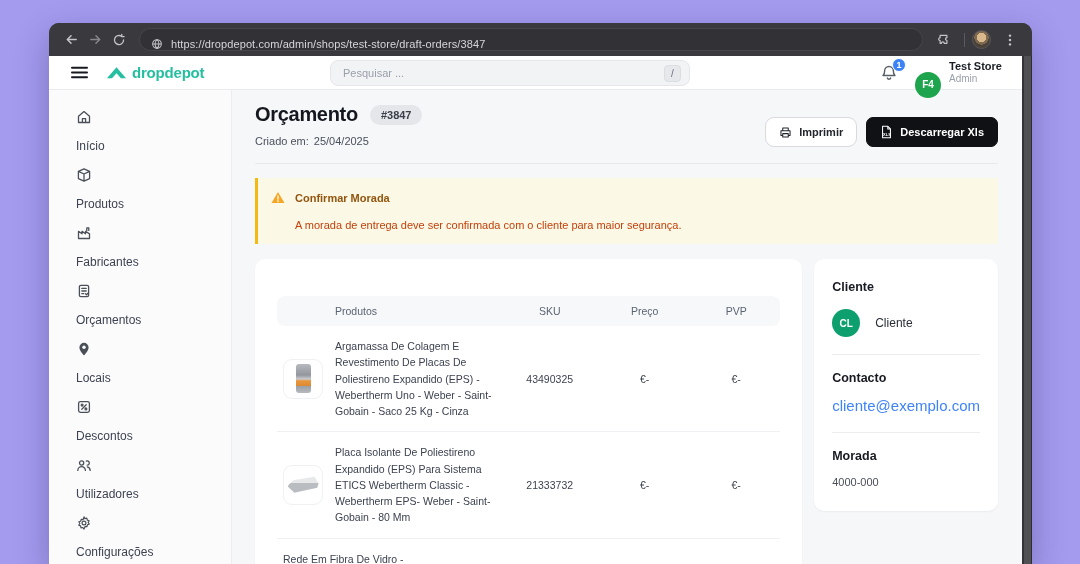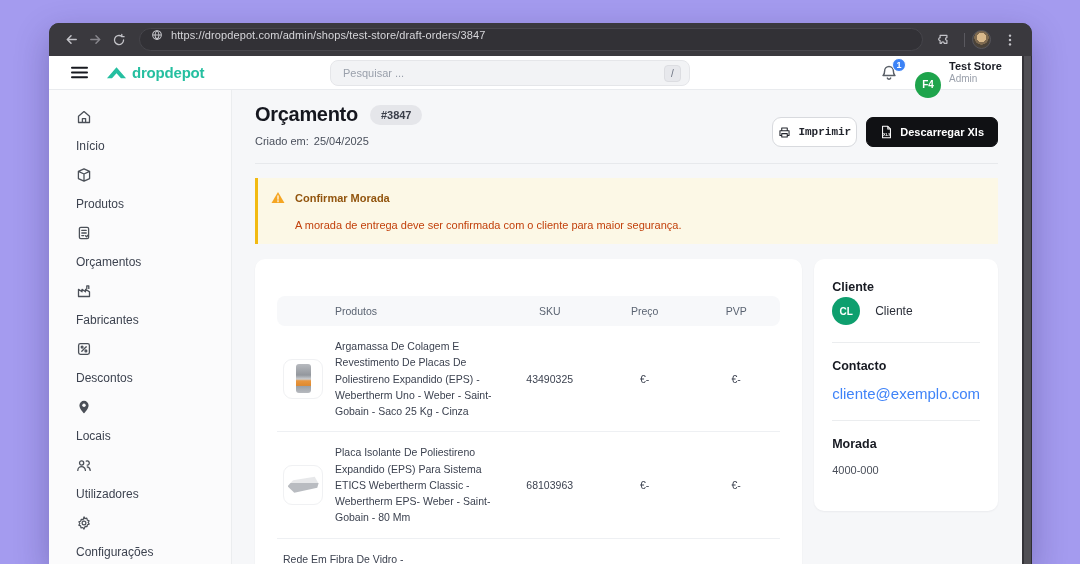--- a/index.html
+++ b/index.html
@@ -15,21 +15,21 @@
     border-radius:10px 10px 0 0; overflow:hidden;
     background:#3a393e; box-shadow:0 12px 34px rgba(30,20,80,.30);
     display:flex; flex-direction:column;
   }
   
   .chrome { height:33px; flex:0 0 33px; display:flex; align-items:center; padding:0 10px; background:#3a393e; }
   .chrome-btn { width:24px; height:24px; border-radius:50%; display:flex; align-items:center; justify-content:center; color:#c3c3c8; flex:0 0 auto; }
   .chrome-btn.dim { color:#87868c; }
   .url-bar {
     flex:1; height:23px; margin:0 8px; background:#323136; border:1px solid #47464c;
-    border-radius:12px; display:flex; align-items:flex-start; padding:0 11px; gap:8px;
+    border-radius:12px; display:flex; align-items:flex-end; padding:0 11px; gap:8px;
     color:#d6d6da; font-size:11px; overflow:hidden; white-space:nowrap;
   }
   .url-text { letter-spacing:.1px; }
   .chrome-right { display:flex; align-items:center; gap:7px; padding-left:2px; }
   .chrome-divider { width:1px; height:14px; background:#5a595f; }
   .chrome-avatar { width:19px; height:19px; border-radius:50%;
     background:radial-gradient(circle at 50% 38%, #d9b98c 0 34%, #7e6a50 36% 52%, #4a4238 54% 100%);
     border:1px solid #57565c; }
   
   .app { flex:1; display:flex; min-height:0; background:#fff; }
@@ -63,21 +63,21 @@
   
   .main { flex:1; min-width:0; background:#f6f7f9; padding:13px 24px 0 23px; overflow:hidden; }
   .header-row { display:flex; align-items:flex-end; }
   .title-line { display:flex; align-items:center; gap:12px; }
   .page-title { font-size:20px; font-weight:bold; color:#15171f; letter-spacing:-.3px; }
   .id-badge { background:#e5e6ea; color:#3b3f4a; font-size:11px; font-weight:bold; border-radius:11px; padding:4px 11px; }
   .created { margin-top:9px; font-size:11px; color:#4a505c; }
   .created .lbl { margin-right:5px; }
   .header-actions { margin-left:auto; display:flex; gap:9px; padding-top:4px; }
   .btn { display:flex; align-items:center; gap:7px; font-size:11px; font-weight:bold; cursor:pointer; line-height:1; }
-  .btn-print { background:#fff; border:1px solid #d8dade; color:#23262e; border-radius:9px; padding:7px 5px;font-family:Liberation Mono, monospace; }
+  .btn-print { background:#fff; border:1px solid #d8dade; color:#23262e; border-radius:9px; padding:7px 13px; }
   .btn-xls { background:#101114; border:1px solid #101114; color:#fff; border-radius:7px; padding:7px 13px; }
   .header-divider { margin-top:16px; border-top:1px solid #e7e9ec; }
   
   .banner { margin-top:14px; background:#fcf8e6; border-left:3px solid #f2ba12; padding:13px 16px 13px 13px; }
   .banner-title { display:flex; align-items:center; gap:10px; font-size:11px; font-weight:bold; color:#92550e; }
   .banner-msg { margin:15px 0 0 24px; font-size:11px; color:#c2410c; }
   
   .content-row { display:flex; gap:12px; margin-top:15px; align-items:flex-start; }
   .card { background:#fff; border-radius:10px; box-shadow:0 1px 2px rgba(16,24,40,.05); }
   .card-left { flex:1; min-width:0; padding:20px 22px; height:340px; }
@@ -94,21 +94,21 @@
   .thumb { flex:0 0 40px; width:40px; height:40px; border:1px solid #f0f1f3; border-radius:9px; background:#fff; display:flex; align-items:center; justify-content:center; }
   .prod-name { line-height:1.55; max-width:172px; }
   .thumb-bag-inner { width:15px; height:29px; border-radius:3px;
     background:linear-gradient(180deg,#b7babf 0%,#93979d 38%,#c9ccd0 52%,#e8973f 58%,#e08a2f 74%,#9aa0a6 76%,#b7babf 100%); }
   .thumb-board-inner { width:31px; height:17px;
     background:linear-gradient(180deg,#e7e8ea 0 42%,#b9bcc1 42% 100%);
     clip-path:polygon(18% 22%, 88% 2%, 100% 42%, 96% 66%, 22% 96%, 0 58%); }
   
   .card-right { flex:0 0 174px; padding:21px 18px; height:252px; }
   .side-sec-title { font-size:12.5px; font-weight:bold; color:#171a22; }
-  .client-row { display:flex; align-items:center; gap:15px; margin-top:3px; }
+  .client-row { display:flex; align-items:center; gap:15px; margin-top:15px; }
   .avatar-cl { width:28px; height:28px; border-radius:50%; background:#0e9f6e; color:#fff; font-size:10px; font-weight:bold; display:flex; align-items:center; justify-content:center; }
   .client-name { font-size:12px; color:#2a2e38; }
   .card-hr { border:none; border-top:1px solid #ebedef; margin:17px 0 16px; }
   .email-link { font-size:15px; color:#3f83f8; margin-top:12px; display:inline-block; cursor:pointer; }
   .postal { font-size:11px; color:#4a4f5a; margin-top:13px; }
   svg { display:block; }
 </style>
 </head>
 <body>
 
@@ -212,54 +212,54 @@
           <div class="side-item">
             <span class="icon">
                 <svg width="16" height="16" viewBox="0 0 16 16" fill="none" stroke="currentColor" stroke-width="1.3" stroke-linejoin="round">
                   <path d="M8 1.8 13.6 4.4v7.2L8 14.2 2.4 11.6V4.4ZM2.4 4.4 8 7l5.6-2.6M8 7v7.2"></path>
                 </svg>
               </span>
             <span>Produtos</span>
           </div>
           <div class="side-item">
             <span class="icon">
+                <svg width="16" height="16" viewBox="0 0 16 16" fill="none" stroke="currentColor" stroke-width="1.3" stroke-linejoin="round">
+                  <path d="M2.5 13.5V6.3L6 8.8V6.3l3.5 2.5V6.3l4 2.6v4.6ZM10.8 6V2.8h2V6"></path>
+                </svg>
+              </span>
+            <span>Fabricantes</span>
+          </div>
+          <div class="side-item">
+            <span class="icon">
                 <svg width="16" height="16" viewBox="0 0 16 16" fill="none" stroke="currentColor" stroke-width="1.3" stroke-linecap="round" stroke-linejoin="round">
                   <rect x="3.4" y="2.4" width="9.2" height="11.2" rx="1.4"></rect>
                   <path d="M5.8 5.4h4.4M5.8 8h4.4M5.8 10.6h2M9.5 10.8l1 1 1.8-1.8"></path>
                 </svg>
               </span>
             <span>Orçamentos</span>
           </div>
           <div class="side-item">
             <span class="icon">
-                <svg width="16" height="16" viewBox="0 0 16 16" fill="none" stroke="currentColor" stroke-width="1.3" stroke-linejoin="round">
-                  <path d="M2.5 13.5V6.3L6 8.8V6.3l3.5 2.5V6.3l4 2.6v4.6ZM10.8 6V2.8h2V6"></path>
-                </svg>
-              </span>
-            <span>Fabricantes</span>
+                <svg width="16" height="16" viewBox="0 0 16 16">
+                  <path d="M8 14.3C8 14.3 3.4 9.8 3.4 6.4a4.6 4.6 0 1 1 9.2 0C12.6 9.8 8 14.3 8 14.3Z" fill="currentColor"></path>
+                  <circle cx="8" cy="6.3" r="1.7" fill="#fbfbfc"></circle>
+                </svg>
+              </span>
+            <span>Locais</span>
           </div>
           <div class="side-item">
             <span class="icon">
                 <svg width="16" height="16" viewBox="0 0 16 16" fill="none" stroke="currentColor" stroke-width="1.3" stroke-linejoin="round">
                   <rect x="2.6" y="2.6" width="10.8" height="10.8" rx="1.8"></rect>
                   <path d="M5.8 10.2l4.4-4.4" stroke-linecap="round"></path>
                   <circle cx="6.1" cy="6.1" r=".9"></circle>
                   <circle cx="9.9" cy="9.9" r=".9"></circle>
                 </svg>
               </span>
             <span>Descontos</span>
-          </div>
-          <div class="side-item">
-            <span class="icon">
-                <svg width="16" height="16" viewBox="0 0 16 16">
-                  <path d="M8 14.3C8 14.3 3.4 9.8 3.4 6.4a4.6 4.6 0 1 1 9.2 0C12.6 9.8 8 14.3 8 14.3Z" fill="currentColor"></path>
-                  <circle cx="8" cy="6.3" r="1.7" fill="#fbfbfc"></circle>
-                </svg>
-              </span>
-            <span>Locais</span>
           </div>
           <div class="side-item">
             <span class="icon">
                 <svg width="16" height="16" viewBox="0 0 16 16" fill="none" stroke="currentColor" stroke-width="1.3" stroke-linecap="round">
                   <circle cx="5.6" cy="6" r="2.1"></circle>
                   <path d="M1.8 13.4a3.8 3.8 0 0 1 7.6 0M10.3 4.1a2.1 2.1 0 1 1 .9 4M11.3 9.8a3.8 3.8 0 0 1 2.9 3.6"></path>
                 </svg>
               </span>
             <span>Utilizadores</span>
           </div>
@@ -351,21 +351,21 @@
                   </tr>
                   <tr>
                     <td>
                       <div class="prod-cell">
                         <div class="thumb">
                             <div class="thumb-board-inner"></div>
                           </div>
                         <div class="prod-name">Placa Isolante De Poliestireno Expandido (EPS) Para Sistema ETICS Webertherm Classic - Webertherm EPS- Weber - Saint-Gobain - 80 Mm</div>
                       </div>
                     </td>
-                    <td>68103963</td>
+                    <td>21333732</td>
                     <td>€-</td>
                     <td>€-</td>
                   </tr>
                   <tr>
                     <td>
                       <div class="prod-cell">
 
                         <div class="prod-name">Rede Em Fibra De Vidro - Webertherm Rede Normal - Weber - Saint-Gobain - 55 M</div>
                       </div>
                     </td>

